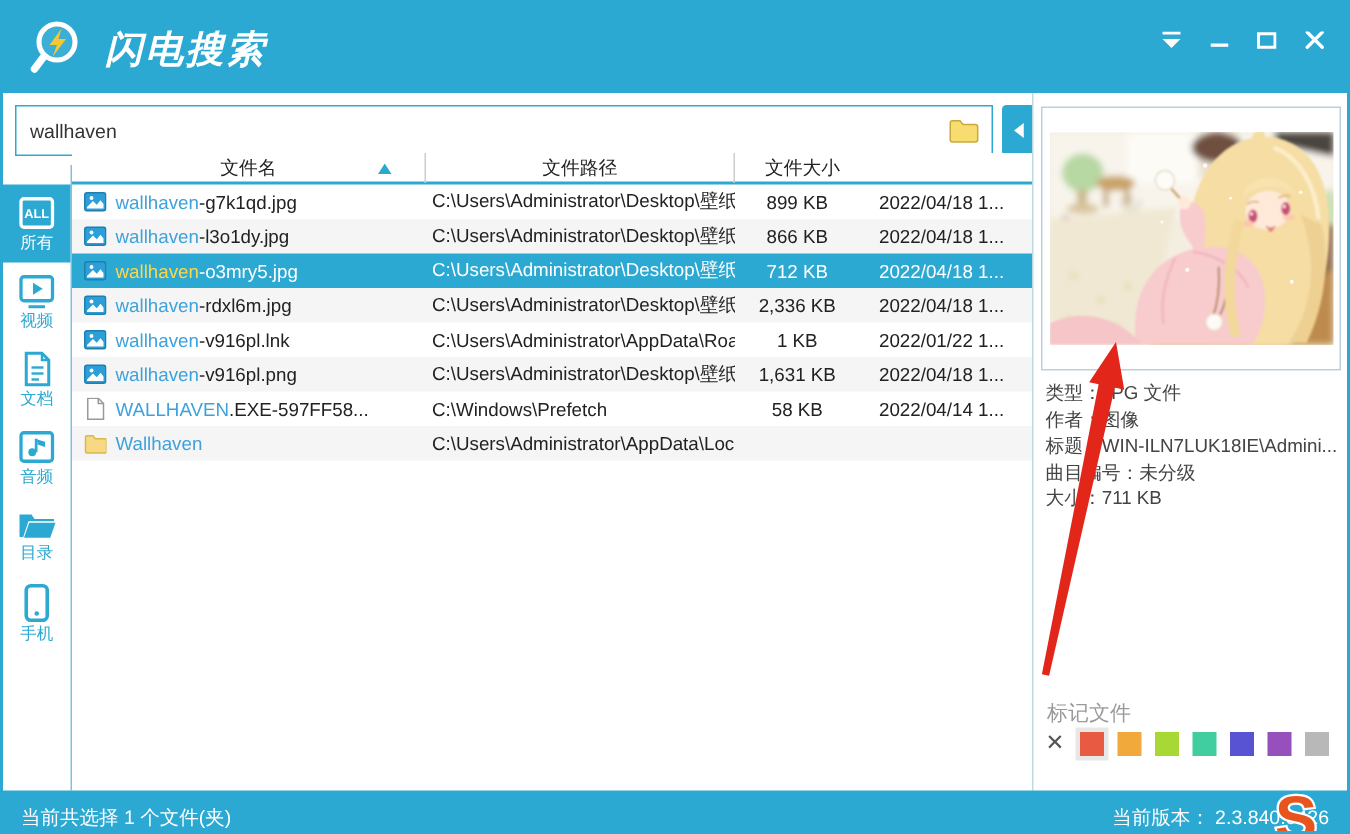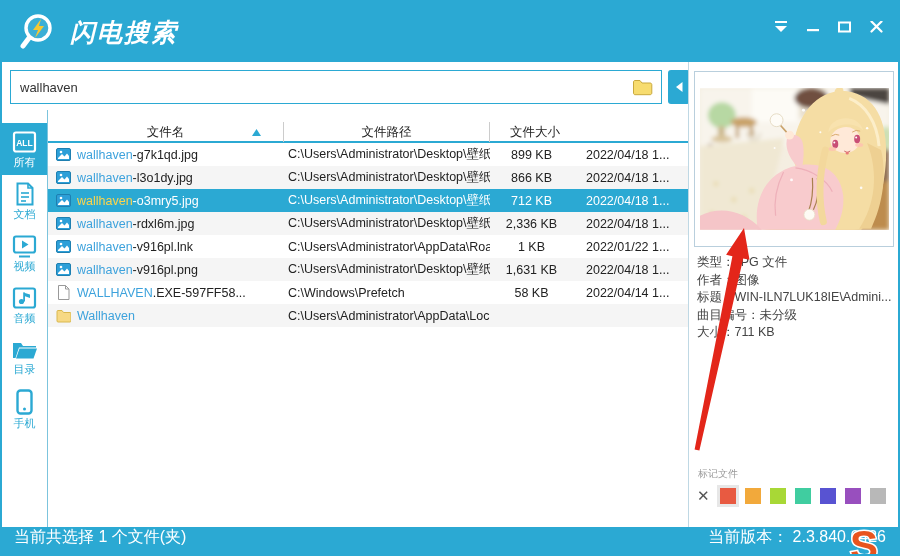--- a/index.html
+++ b/index.html
@@ -21,21 +21,21 @@
 .collapse-btn{position:absolute;left:666px;top:68px;width:22px;height:34px;background:#2ba9d3;border-radius:3px;display:flex;align-items:center;justify-content:center;cursor:pointer}
 
 
 .sidebar{position:absolute;left:0;top:108px;width:46px;height:417px;background:#fff;border-right:1px solid #7cc4dd;padding-top:13px}
 .side-item{width:45px;height:52px;display:flex;flex-direction:column;align-items:center;justify-content:center;gap:2px;color:#2ba9d3;cursor:pointer}
 .side-item[data-selected="true"]{background:#2ba9d3;color:#fff}
 .slabel{font-size:11px;line-height:12px}
 .sicon svg{display:block}
 
 
-.table{position:absolute;left:46px;top:120px;width:641px;height:417px;background:#fff}
+.table{position:absolute;left:46px;top:100px;width:641px;height:417px;background:#fff}
 .thead{display:grid;grid-template-columns:236px 206px 90px 109px;height:21px;border-bottom:2px solid #2ba9d3;background:#fff}
 .th{position:relative;font-size:12.5px;color:#222;text-align:center;line-height:20px;border-right:1px solid #ccc;cursor:pointer}
 .th:last-child{border-right:none}
 .sort{position:absolute;right:22px;top:7px}
 .trow{display:grid;grid-template-columns:236px 206px 90px 109px;height:23px;font-size:12.5px;color:#222;align-items:center;cursor:pointer}
 .trow:nth-child(even){background:#f5f5f5}
 .trow[data-selected="true"]{background:#2ba9d3;color:#fff}
 .cell{overflow:hidden;white-space:nowrap}
 .cell.name{padding-left:8px;display:flex;align-items:center}
 .cell.path{padding-left:4px}
@@ -47,28 +47,28 @@
 .ficon svg{position:absolute;left:0;top:0;display:none}
 .ficon[data-icon="image-file-icon"] .svg-img{display:block}
 .ficon[data-icon="plain-file-icon"] .svg-file{display:block}
 .ficon[data-icon="folder-file-icon"] .svg-folder{display:block}
 
 
 .rpanel{position:absolute;left:686px;top:60px;width:210px;height:465px;background:#fff;border-left:1px solid #bfd8e4}
 .pbox{position:absolute;left:5px;top:9px;width:200px;height:176px;border:1px solid #b9cfdd;background:#fff;display:flex;align-items:center;justify-content:center}
 .meta{position:absolute;left:8px;top:192px;width:198px}
 .meta div{font-size:12.5px;color:#444;line-height:17.5px;white-space:nowrap;overflow:hidden}
-.taglabel{position:absolute;left:9px;top:405px;font-size:10px;color:#9a9a9a}
+.taglabel{position:absolute;left:9px;top:405px;font-size:14px;color:#9a9a9a}
 .tagrow{position:absolute;left:8px;top:426px;display:flex;align-items:center;gap:9px}
 .tagx{font-size:15px;font-weight:bold;color:#555;cursor:pointer;line-height:16px;margin-right:1px}
 .swatch{width:16px;height:16px;cursor:pointer}
 .swatch.selected{outline:3px solid #e7e7e7}
 
 
-.statusbar{position:absolute;left:0;bottom:0;width:896px;height:27px;background:#2ba9d3;color:#fff;font-size:16px;display:flex;align-items:flex-start;justify-content:space-between;padding:0 12px}
+.statusbar{position:absolute;left:0;bottom:0;width:896px;height:27px;background:#2ba9d3;color:#fff;font-size:13px;display:flex;align-items:flex-end;justify-content:space-between;padding:0 12px}
 
 
 .overlay{position:absolute;left:0;top:0;width:896px;height:552px;pointer-events:none;z-index:50}
 .watermark{position:absolute;left:836px;top:522px;z-index:51;pointer-events:none}
 </style>
 </head>
 <body>
 
 <div id="app">
 
@@ -121,39 +121,39 @@
       <span class="sicon">
           <svg width="25" height="23" viewBox="0 0 25 23">
             <rect x="2" y="1.5" width="21" height="19" rx="2" fill="none" stroke="currentColor" stroke-width="2.2"></rect>
             <text x="12.5" y="14.5" text-anchor="middle" font-size="8.5" font-weight="bold" fill="currentColor" font-family="Liberation Sans,sans-serif">ALL</text>
           </svg>
         </span>
       <span class="slabel">所有</span>
     </div>
     <div class="side-item" data-selected="false">
       <span class="sicon">
+          <svg width="25" height="23" viewBox="0 0 25 23">
+            <rect x="2" y="1.5" width="21" height="16" rx="2" fill="none" stroke="currentColor" stroke-width="2.2"></rect>
+            <polygon points="10,5.5 16.5,9.5 10,13.5" fill="currentColor"></polygon>
+            <line x1="7" y1="21.5" x2="18" y2="21.5" stroke="currentColor" stroke-width="2"></line>
+          </svg>
+        </span>
+      <span class="slabel">视频</span>
+    </div>
+    <div class="side-item" data-selected="false">
+      <span class="sicon">
           <svg width="22" height="24" viewBox="0 0 22 24">
             <path d="M3.5 1.5 H14 L18.5 6 V22.5 H3.5 Z" fill="none" stroke="currentColor" stroke-width="2"></path>
             <path d="M14 1.5 V6 H18.5" fill="none" stroke="currentColor" stroke-width="1.6"></path>
             <line x1="7" y1="11" x2="15" y2="11" stroke="currentColor" stroke-width="1.6"></line>
             <line x1="7" y1="15" x2="15" y2="15" stroke="currentColor" stroke-width="1.6"></line>
             <line x1="7" y1="19" x2="12" y2="19" stroke="currentColor" stroke-width="1.6"></line>
           </svg>
         </span>
       <span class="slabel">文档</span>
-    </div>
-    <div class="side-item" data-selected="false">
-      <span class="sicon">
-          <svg width="25" height="23" viewBox="0 0 25 23">
-            <rect x="2" y="1.5" width="21" height="16" rx="2" fill="none" stroke="currentColor" stroke-width="2.2"></rect>
-            <polygon points="10,5.5 16.5,9.5 10,13.5" fill="currentColor"></polygon>
-            <line x1="7" y1="21.5" x2="18" y2="21.5" stroke="currentColor" stroke-width="2"></line>
-          </svg>
-        </span>
-      <span class="slabel">视频</span>
     </div>
     <div class="side-item" data-selected="false">
       <span class="sicon">
           <svg width="25" height="23" viewBox="0 0 25 23">
             <rect x="2" y="1.5" width="21" height="19" rx="2" fill="none" stroke="currentColor" stroke-width="2.2"></rect>
             <circle cx="9.5" cy="14.5" r="2.6" fill="currentColor"></circle>
             <rect x="11.2" y="5.5" width="1.8" height="9" fill="currentColor"></rect>
             <path d="M11.2 5.5 L18 7.5 V11 L13 9.3 V7.5 Z" fill="currentColor"></path>
           </svg>
         </span>

